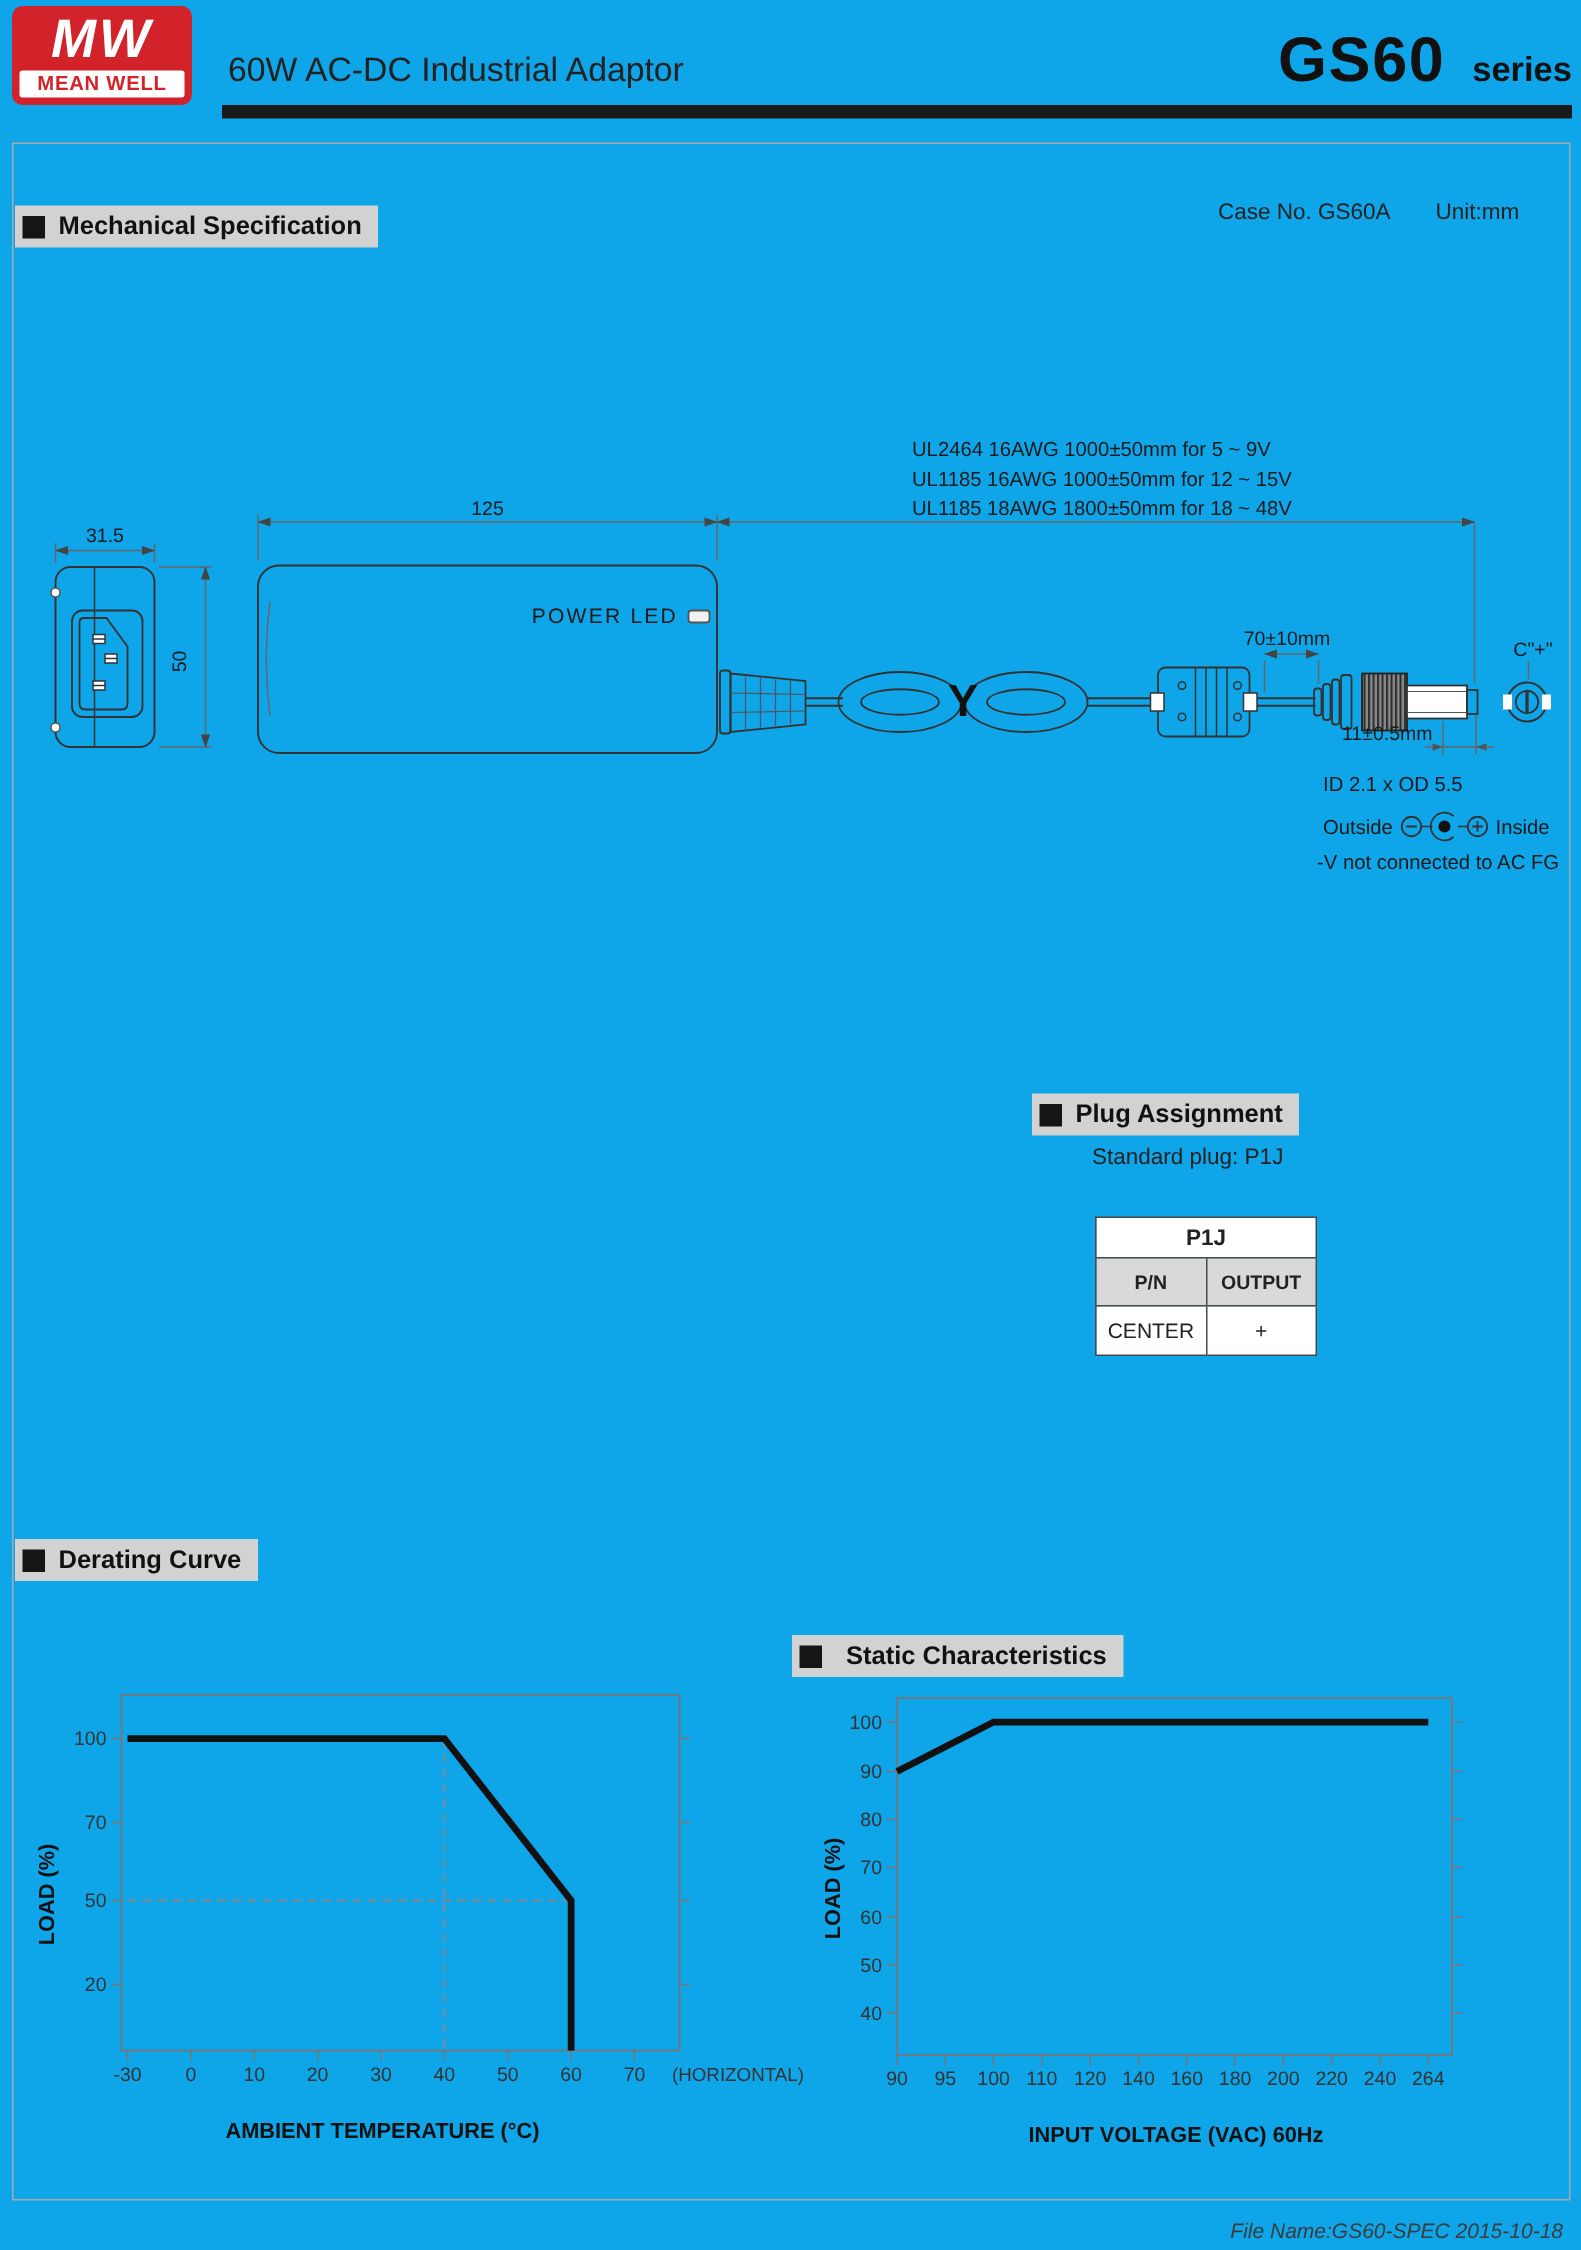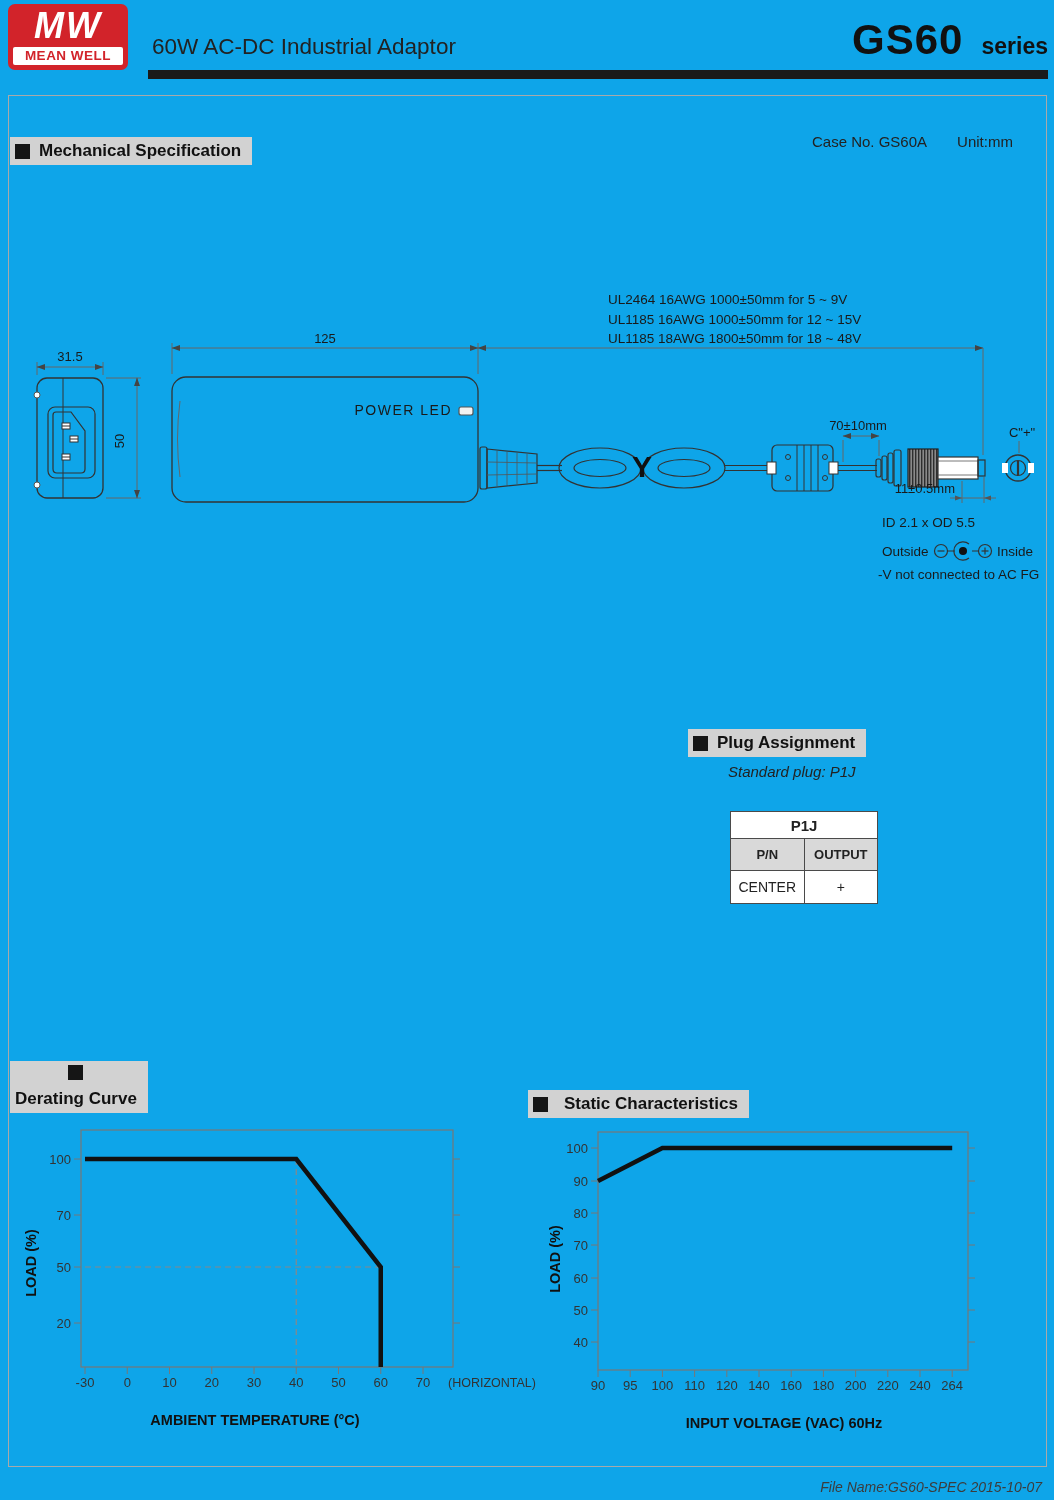--- a/index.html
+++ b/index.html
@@ -18,21 +18,21 @@
   .series-main{font-size:42px;font-weight:bold;letter-spacing:1px;color:#111;}
   .series-suffix{font-size:23px;font-weight:bold;color:#111;}
   .title-bar{left:148px;top:70px;width:900px;height:9px;background:#1a1a1a;}
   
   .content-box{left:8px;top:95px;width:1037px;height:1370px;border:1px solid #a9a9a9;}
   
   .section-title{display:inline-flex;align-items:center;gap:9px;background:#d2d2d2;
         padding:4px 11px 4px 5px;font-weight:bold;font-size:17px;color:#111;margin-top:17px;}
   .bullet{width:15px;height:15px;background:#151515;display:inline-block;}
   .case-note{left:812px;top:133px;font-size:15px;color:#222;display:flex;gap:30px;}
-  .std-plug{left:728px;top:763px;font-size:15px;color:#222;font-style:italic;}
+  .std-plug{left:728px;top:763px;font-size:15px;color:#222;}
   
   table.plug{left:730px;top:811px;width:148px;border-collapse:collapse;text-align:center;padding-left:32px;}
   table.plug td{border:1px solid #4a4a4a;color:#222;}
   td.tt{height:24px;font-weight:bold;font-size:15px;background:#fff;}
   td.th{height:29px;font-weight:bold;font-size:13px;background:#d9d9d9;width:50%;}
   td.tc{height:30px;font-size:14px;background:#fff;}
   .footer-note{right:12px;top:1479px;font-style:italic;font-size:14px;color:#3c3c3c;}
   svg text{font-family:"Liberation Sans",sans-serif;}
 </style>
 </head>
@@ -226,21 +226,21 @@
       <td class="th">P/N</td>
       <td class="th">OUTPUT</td>
     </tr>
     <tr>
       <td class="tc">CENTER</td>
       <td class="tc">+</td>
     </tr>
   </tbody>
     </table>
 
-  <div class="abs section-title" style="left:10px;top:1044px;flex-direction:column;">
+  <div class="abs section-title" style="left:10px;top:1009px;">
     <span class="bullet"></span>
     <span>Derating Curve</span>
   </div>
   <div class="abs section-title" style="left:528px;top:1073px;gap:16px;">
     <span class="bullet"></span>
     <span>Static Characteristics</span>
   </div>
 
   <svg id="chart0" class="abs" style="left:0;top:1120px;" width="545" height="330" viewBox="0 0 545 330">
       <rect x="81" y="10" width="372" height="237" fill="none" stroke="#777" stroke-width="1.2"></rect>
@@ -326,14 +326,14 @@
       <line x1="443" y1="190" x2="450" y2="190" stroke="#777" stroke-width="1"></line>
       <text x="63" y="194.5" text-anchor="end" font-size="13" fill="#333">50</text>
       <line x1="66" y1="222" x2="73" y2="222" stroke="#777" stroke-width="1"></line>
       <line x1="443" y1="222" x2="450" y2="222" stroke="#777" stroke-width="1"></line>
       <text x="63" y="226.5" text-anchor="end" font-size="13" fill="#333">40</text>
       <polyline points="73,61 137.4,28 427.20000000000005,28" fill="none" stroke="#111111" stroke-width="4.5" stroke-linejoin="miter"></polyline>
       <text x="259" y="308" text-anchor="middle" font-size="14.5" font-weight="bold" fill="#111">INPUT VOLTAGE (VAC) 60Hz</text>
       <text x="35" y="139" text-anchor="middle" font-size="14.5" font-weight="bold" fill="#111" transform="rotate(-90 35 139)">LOAD (%)</text>
     </svg>
 
-  <div class="abs footer-note">File Name:GS60-SPEC  2015-10-07</div>
+  <div class="abs footer-note">File Name:GS60-SPEC  2015-10-18</div>
 </div>
 
 </body></html>

